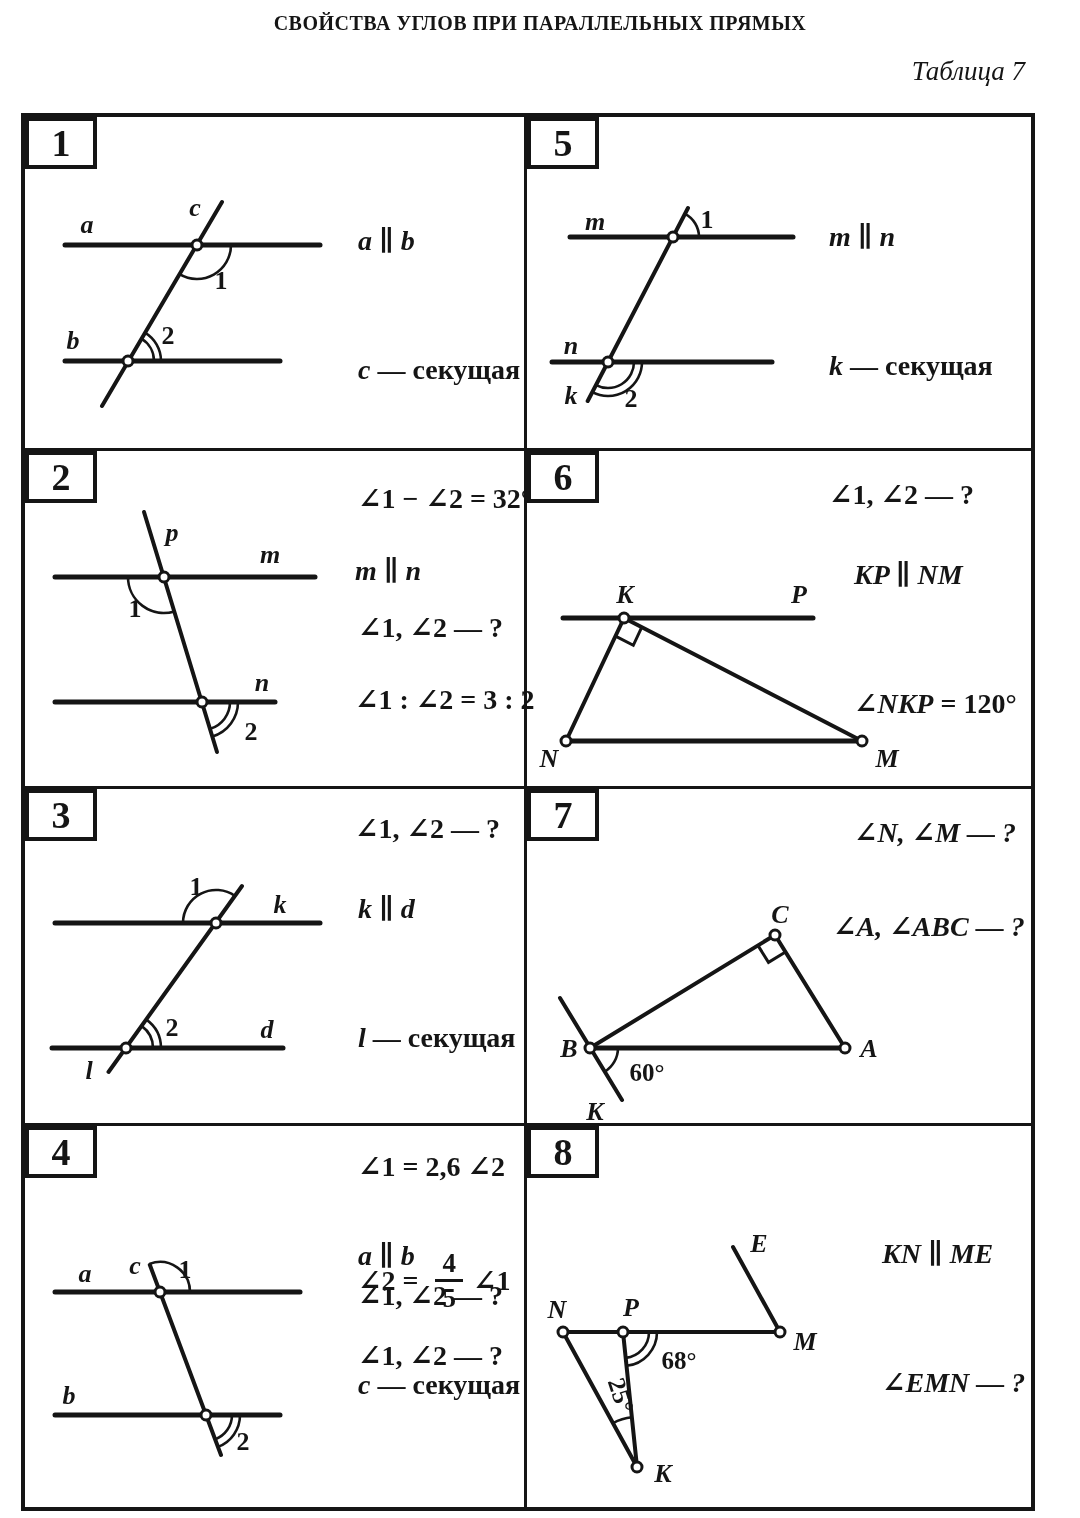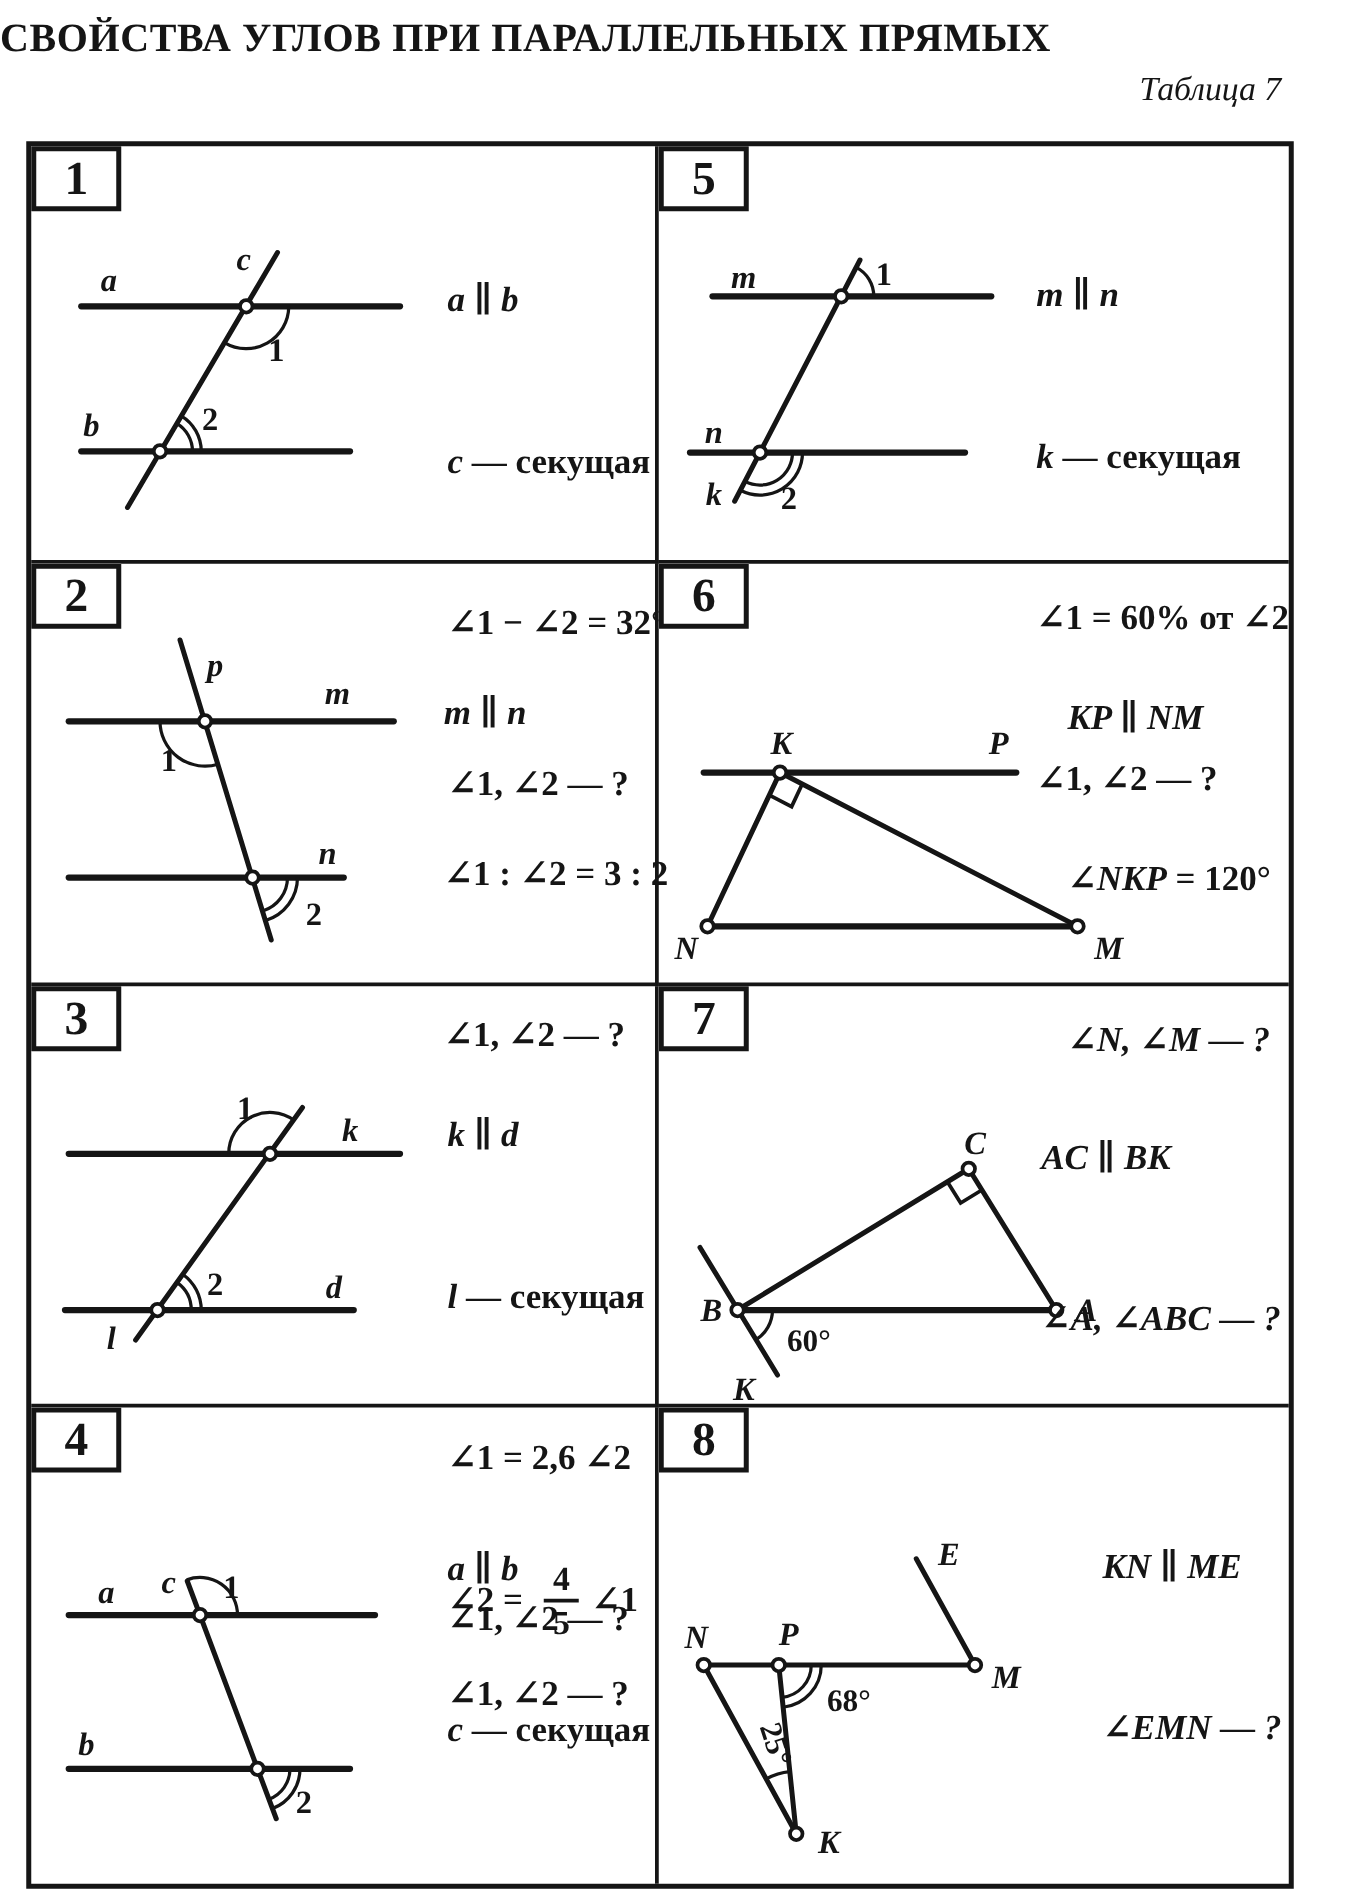--- a/index.html
+++ b/index.html
@@ -1,19 +1,19 @@
 <!DOCTYPE html>
 <html lang="ru"><head>
 <meta charset="utf-8">
 <style>
   html,body{margin:0;padding:0;background:#fff;}
   .page{position:relative;width:1080px;height:1518px;background:#fff;color:#151515;
         font-family:"Liberation Serif","DejaVu Serif","DejaVu Sans",serif;overflow:hidden;}
-  .title{position:absolute;top:12px;left:0;width:100%;text-align:left;
-         font-weight:bold;font-size:32px;letter-spacing:.5px;}
+  .title{position:absolute;top:12px;left:0;width:100%;text-align:center;
+         font-weight:bold;font-size:20px;letter-spacing:.5px;}
   .caption{position:absolute;top:56px;right:55px;font-style:italic;font-size:27px;}
   .grid{position:absolute;left:21px;top:113px;width:1006px;height:1390px;
         border:4px solid #151515;display:grid;grid-template-columns:502px auto;
         grid-template-rows:334px 338px 337px auto;}
   .cell{position:relative;}
   .cell.bb{border-bottom:3px solid #151515;}
   .cell.br{border-right:3px solid #151515;}
   .numbox{position:absolute;left:0;top:0;width:64px;height:44px;border:4px solid #151515;
           background:#fff;display:flex;align-items:center;justify-content:center;
           font-weight:bold;font-size:38px;z-index:2;}
@@ -87,21 +87,20 @@
         <text class="it" x="44" y="237">n</text>
         <text class="it" x="44" y="287">k</text>
         <text x="104" y="290">2</text>
       </svg>
       <div class="numbox">
           <span>5</span>
         </div>
       <div class="given" style="left:258px;top:12px">
         <div class="it">m ∥ n</div>
         <div><span class="it">k</span><span> — секущая</span></div>
-        <div>∠1 = 60% от ∠2</div>
         <div>∠1, ∠2 — ?</div>
       </div>
     </section>
 
     <section class="cell bb br">
       <svg width="502" height="338" viewBox="0 0 502 338">
         <path class="ln5" d="M30,126 H290"></path>
         <path class="ln5" d="M30,251 H250"></path>
         <path class="ln4" d="M119,61 L192,301"></path>
         <path class="arc" d="M149.5,160.4 A36,36 0 0 1 103,126"></path>
@@ -191,21 +190,20 @@
         <text class="it" x="253" y="134">C</text>
         <text class="it" x="42" y="268">B</text>
         <text class="it" x="342" y="268">A</text>
         <text class="it" x="68" y="331">K</text>
         <text class="deg" x="120" y="292">60°</text>
       </svg>
       <div class="numbox">
           <span>7</span>
         </div>
       <div class="given" style="left:262px;top:30px">
-        <div class="it">AC ∥ BK</div>
         <div class="it">∠A, ∠ABC — ?</div>
       </div>
     </section>
 
     <section class="cell br">
       <svg width="502" height="373" viewBox="0 0 502 373">
         <path class="ln5" d="M30,166 H275"></path>
         <path class="ln5" d="M30,289 H255"></path>
         <path class="ln4" d="M124.8,138.8 L196,329"></path>
         <path class="arc" d="M124.5,137.9 A30,30 0 0 1 165,166"></path>

